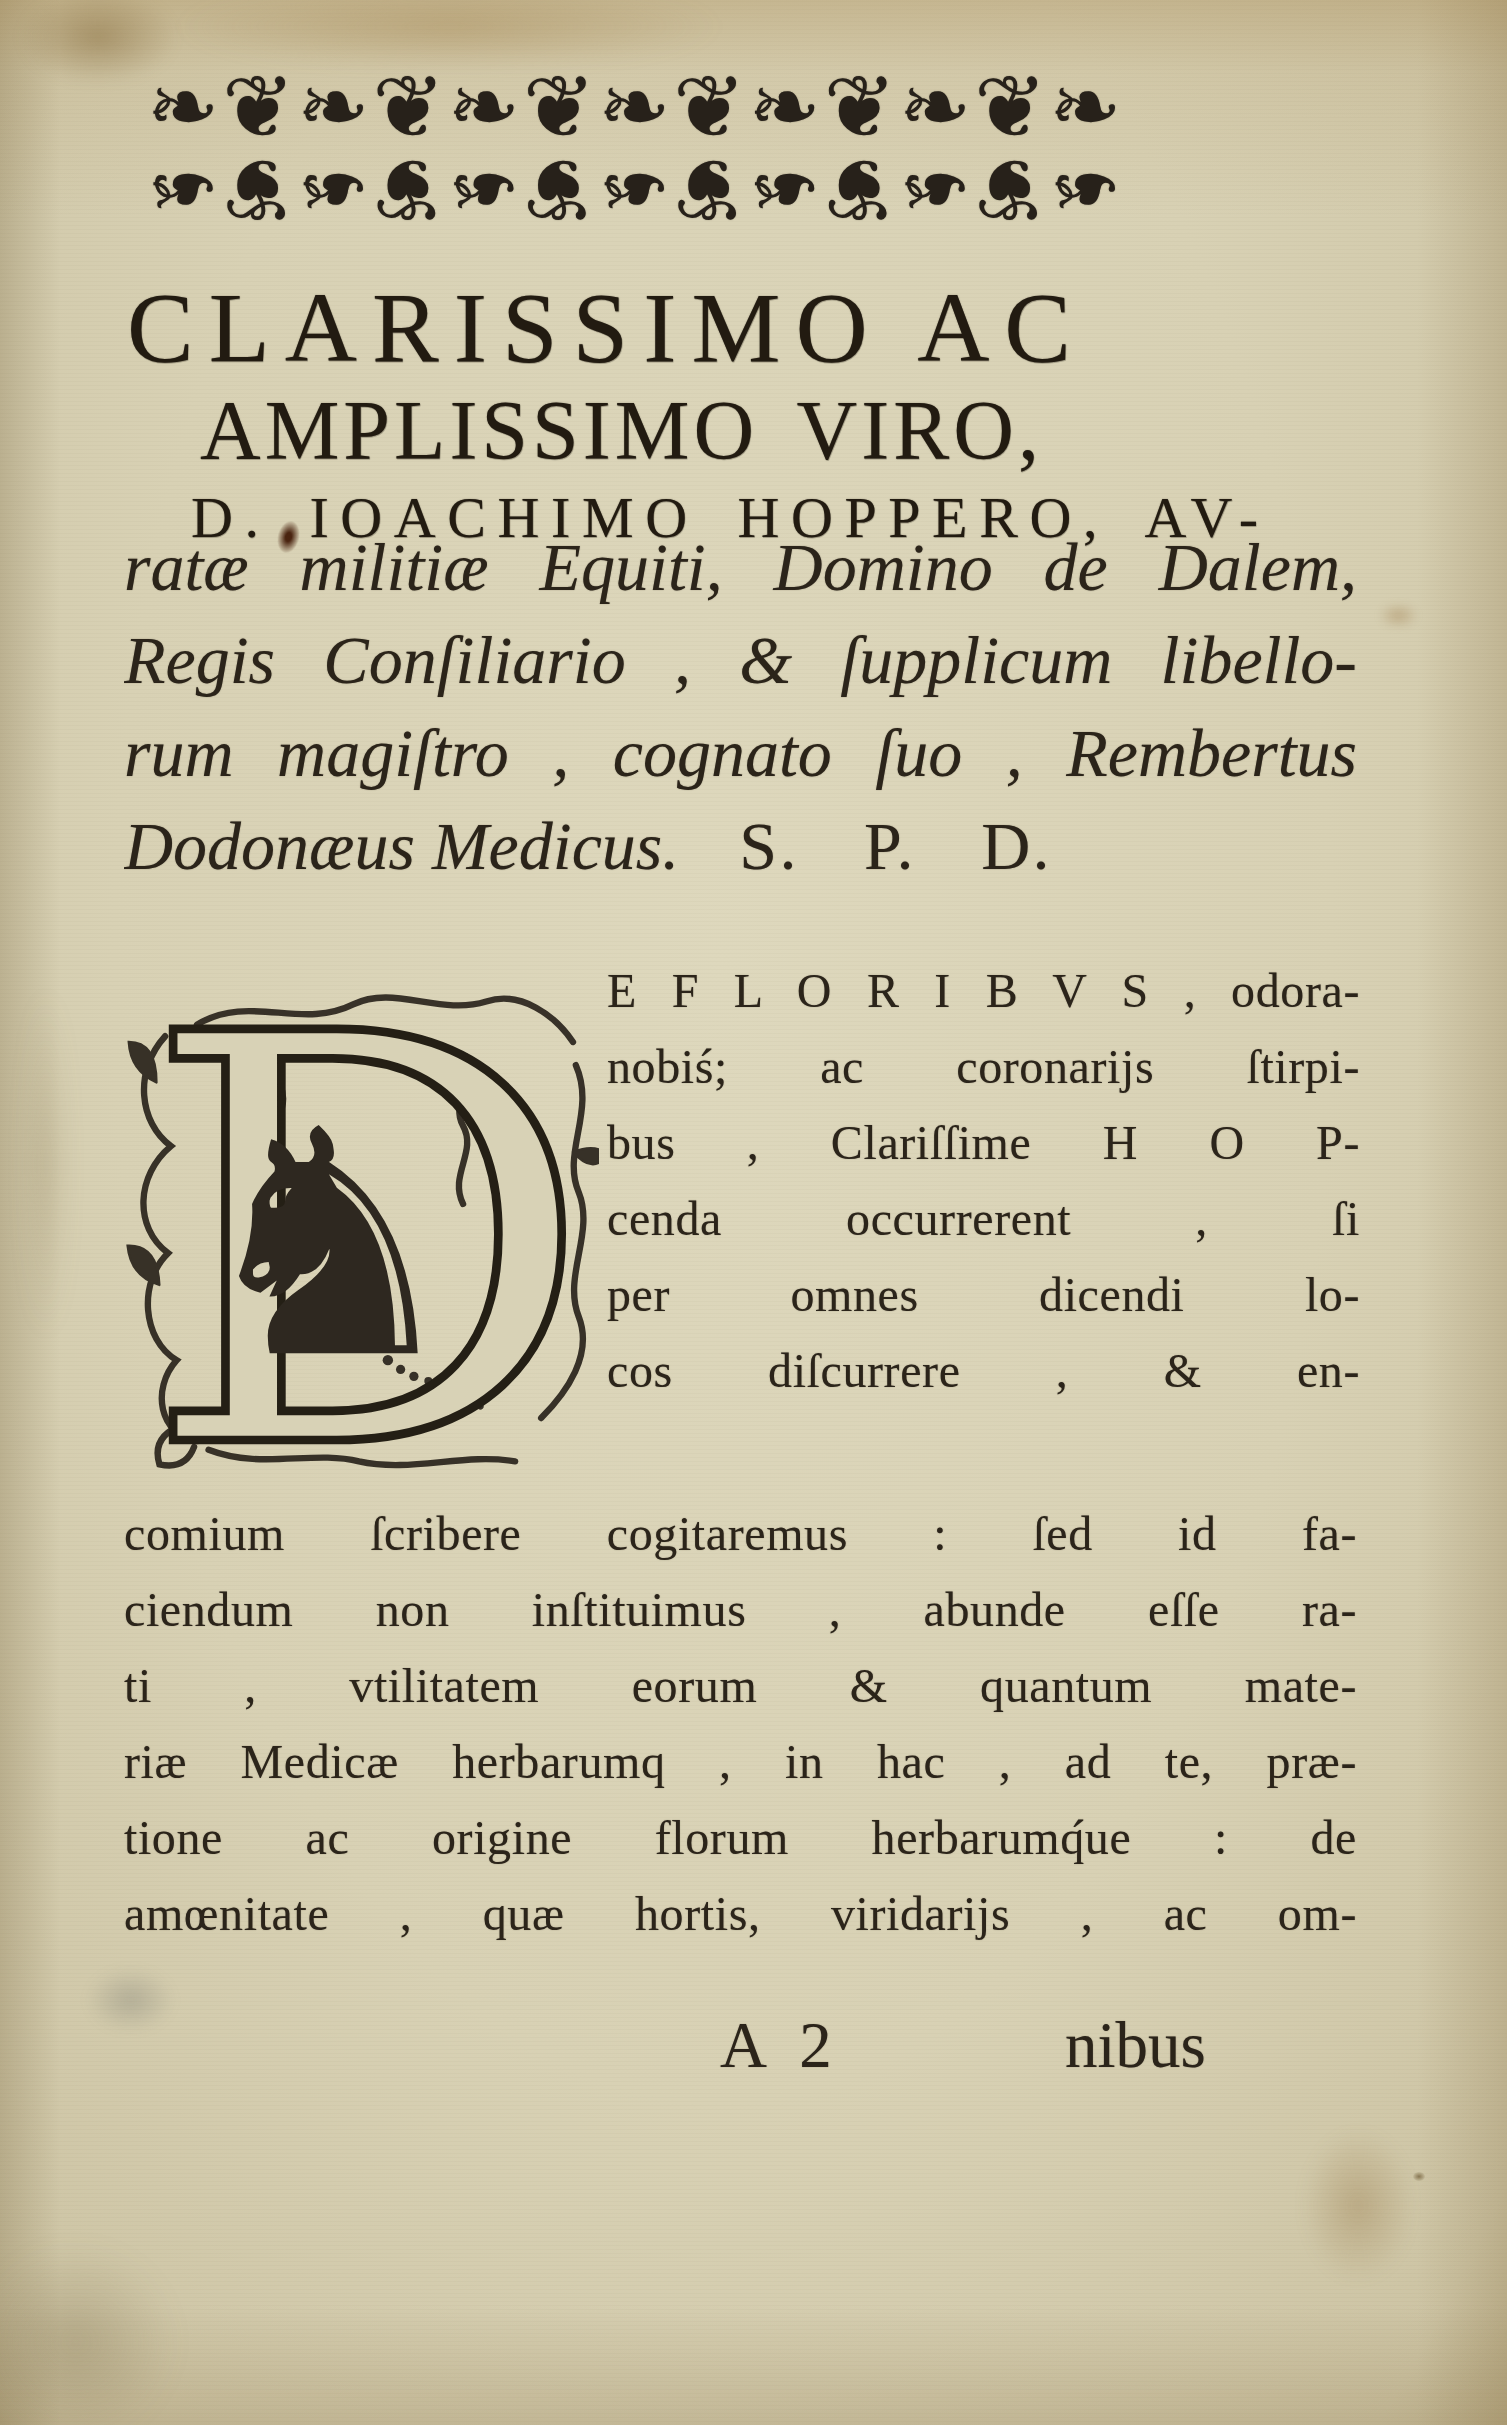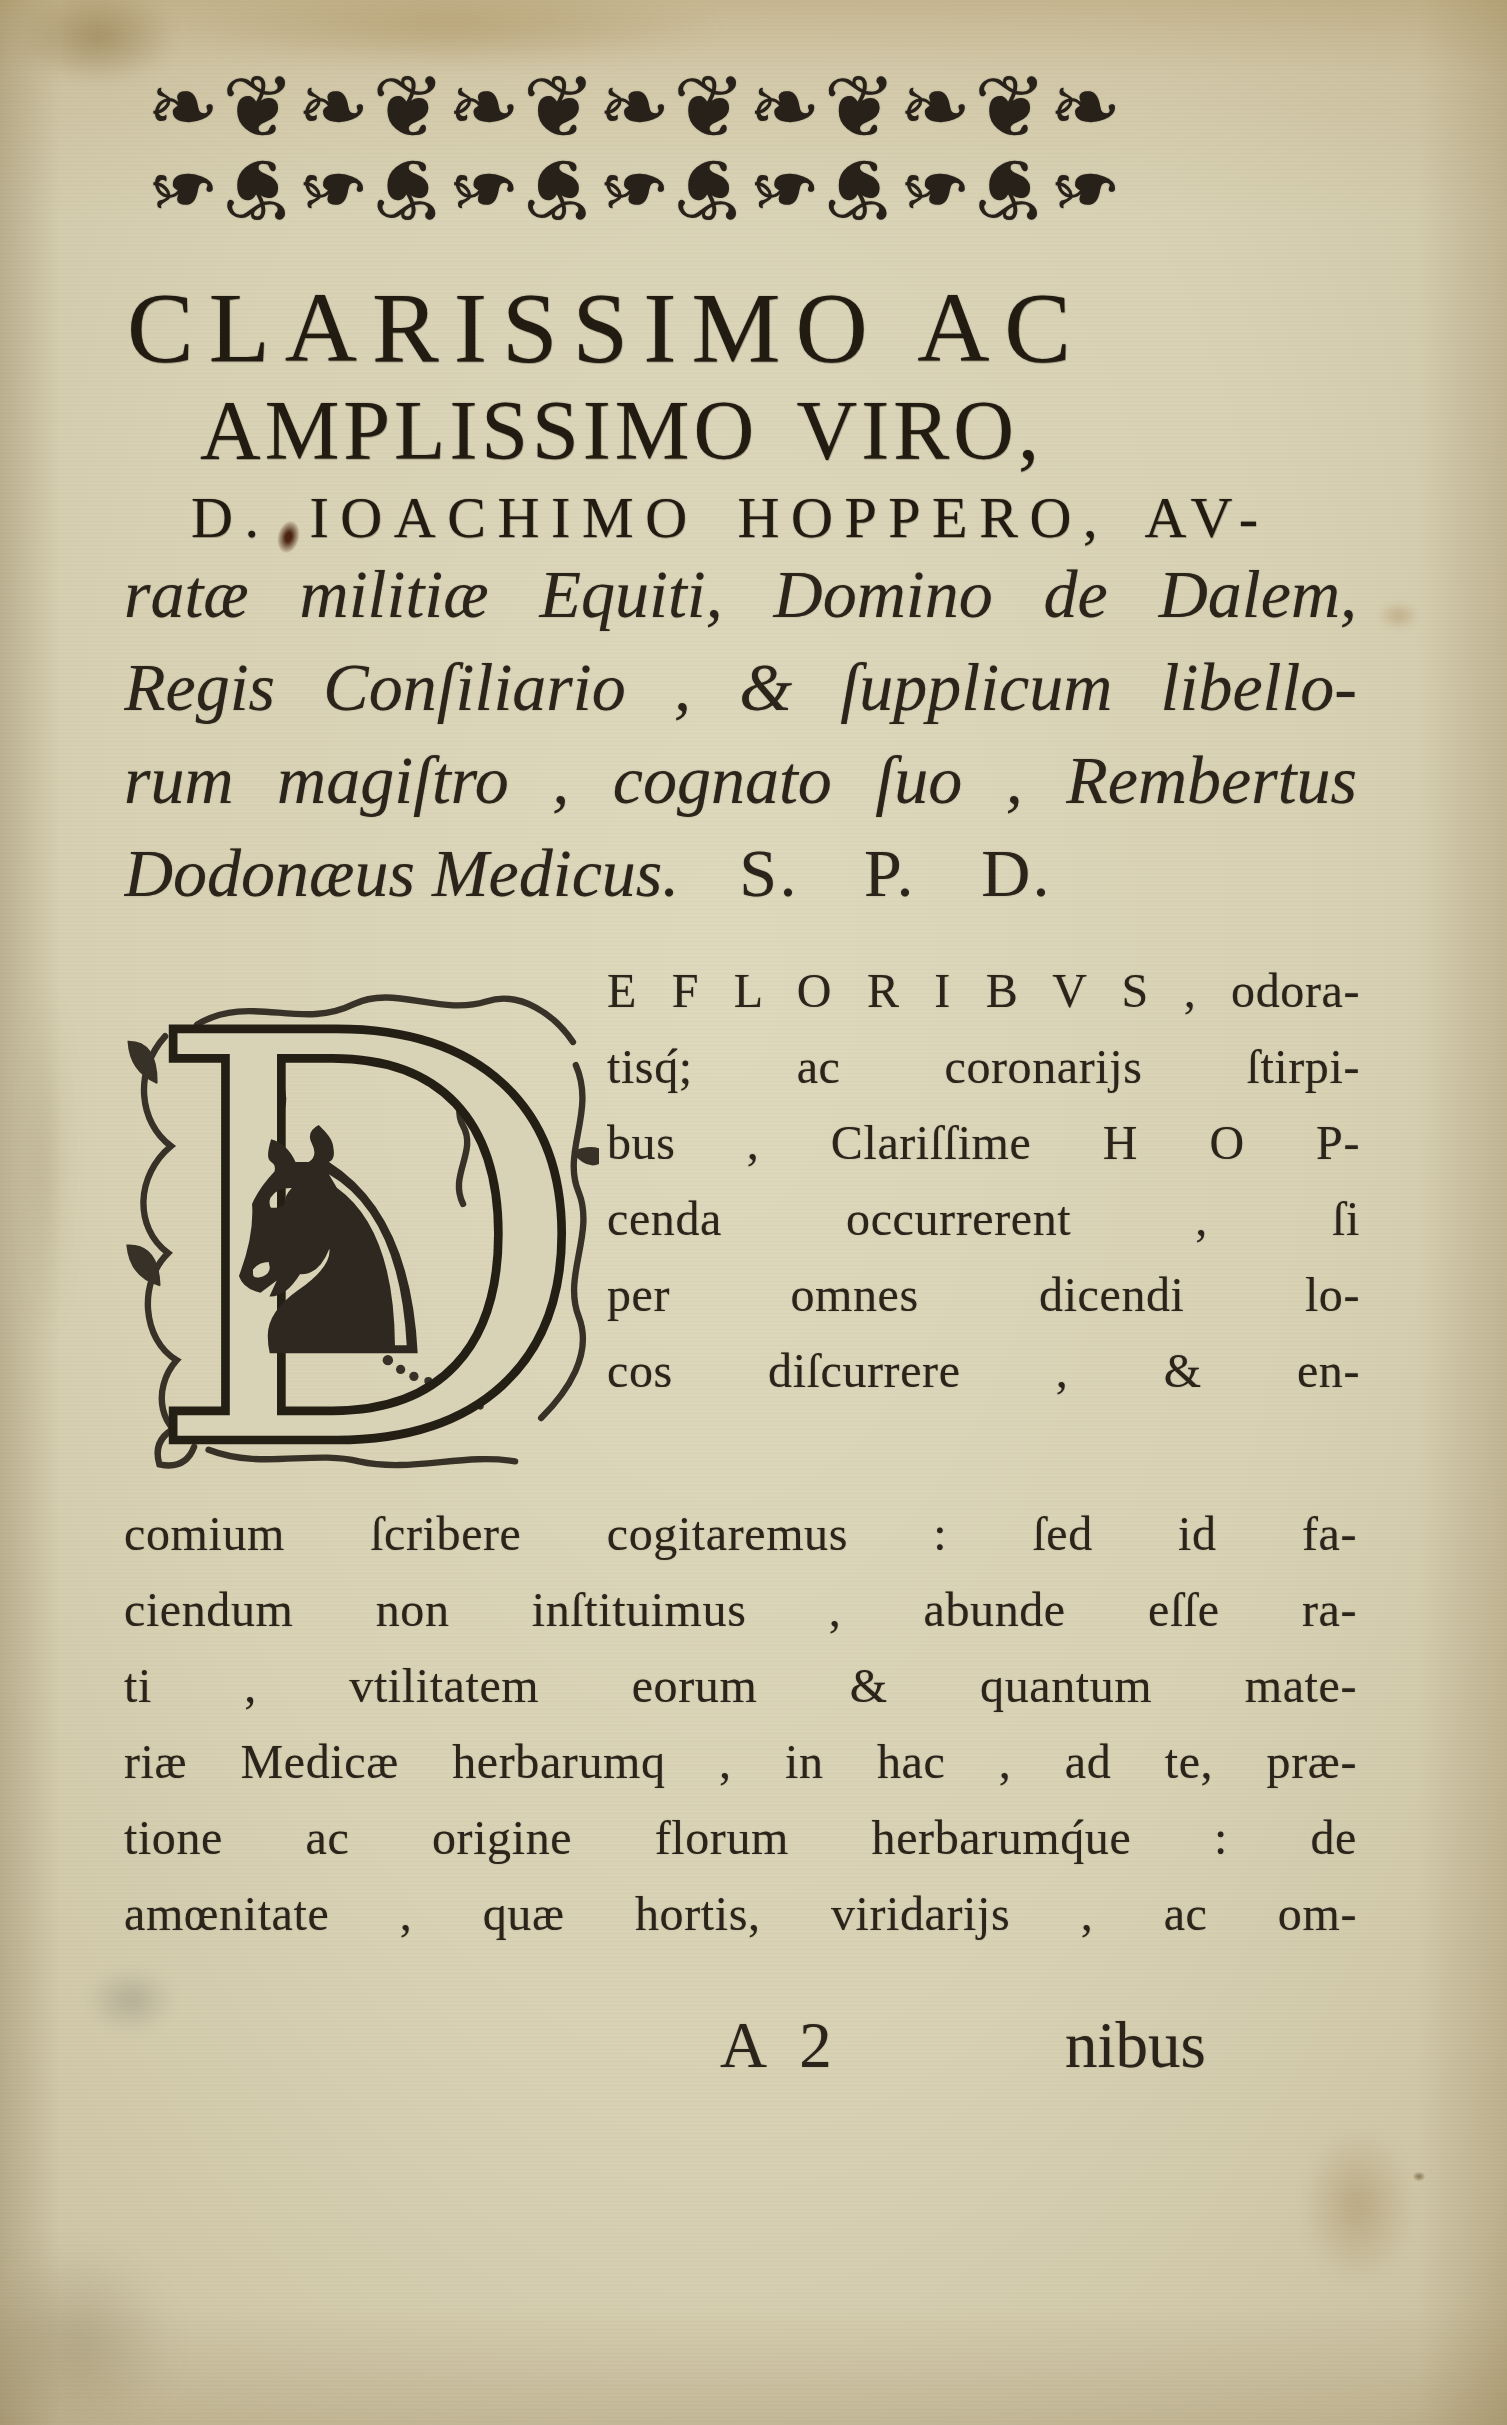--- a/index.html
+++ b/index.html
@@ -33,21 +33,21 @@
   }
   .orn-row.mirror { transform:scaleY(-1); margin-top:-5.8px; }
 
   
   .t1 { left:127px; top:278px;  font-size:100px; letter-spacing:15px; line-height:1; }
   .t2 { left:200px; top:389px;  font-size:84px; letter-spacing:4px;  word-spacing:15px; line-height:1; }
   .t3 { left:191px; top:489px;  font-size:58px; letter-spacing:11.6px; word-spacing:12.7px; line-height:1; }
   .title { color:#221b11; text-shadow: 0 0 1.2px rgba(25,18,10,.55), 0.6px 0.6px 0 rgba(25,18,10,.22); white-space:nowrap; }
 
   
-  .ital-block { left:124px; top:524px; width:1233px;margin-top:27px; }
+  .ital-block { left:124px; top:524px; width:1233px; }
   .iline {
     font-style:italic; font-size:68px; line-height:86px; height:93px;
     overflow:hidden; text-shadow:0 0 1.2px rgba(30,22,12,.45);
   }
   .iline.just { text-align:justify; }
   .iline.just::after { content:""; display:inline-block; width:100%; height:0; }
   .sal-line { display:flex; gap:60px; }
   .salut { font-style:normal; word-spacing:46px; letter-spacing:2.3px; }
 
   
@@ -134,21 +134,21 @@
       <circle cx="515" cy="718" r="8" fill="#2a241c" stroke="none"></circle>
       <circle cx="540" cy="726" r="7" fill="#2a241c" stroke="none"></circle>
       <circle cx="566" cy="730" r="7" fill="#2a241c" stroke="none"></circle>
     </g>
     <text x="45" y="828" font-family="DejaVu Serif, serif" font-size="975" fill="#d8d2b6" stroke="#241f15" stroke-width="15">D</text>
     <text x="125" y="678" font-family="DejaVu Sans, sans-serif" font-size="540" fill="#2e2820">♞</text>
   </svg>
 
   <div class="abs rcol">
     <div class="rline">E F L O R I B V S , odora-</div>
-    <div class="rline">tisq́; ac coronarijs ſtirpi-</div>
+    <div class="rline">nobiś; ac coronarijs ſtirpi-</div>
     <div class="rline">bus , Clariſſime H O P-</div>
     <div class="rline">cenda occurrerent , ſi</div>
     <div class="rline">per omnes dicendi lo-</div>
     <div class="rline">cos diſcurrere , &amp; en-</div>
   </div>
 
   <div class="abs fcol">
     <div class="fline">comium ſcribere cogitaremus : ſed id fa-</div>
     <div class="fline">ciendum non inſtituimus , abunde eſſe ra-</div>
     <div class="fline">ti , vtilitatem eorum &amp; quantum mate-</div>

